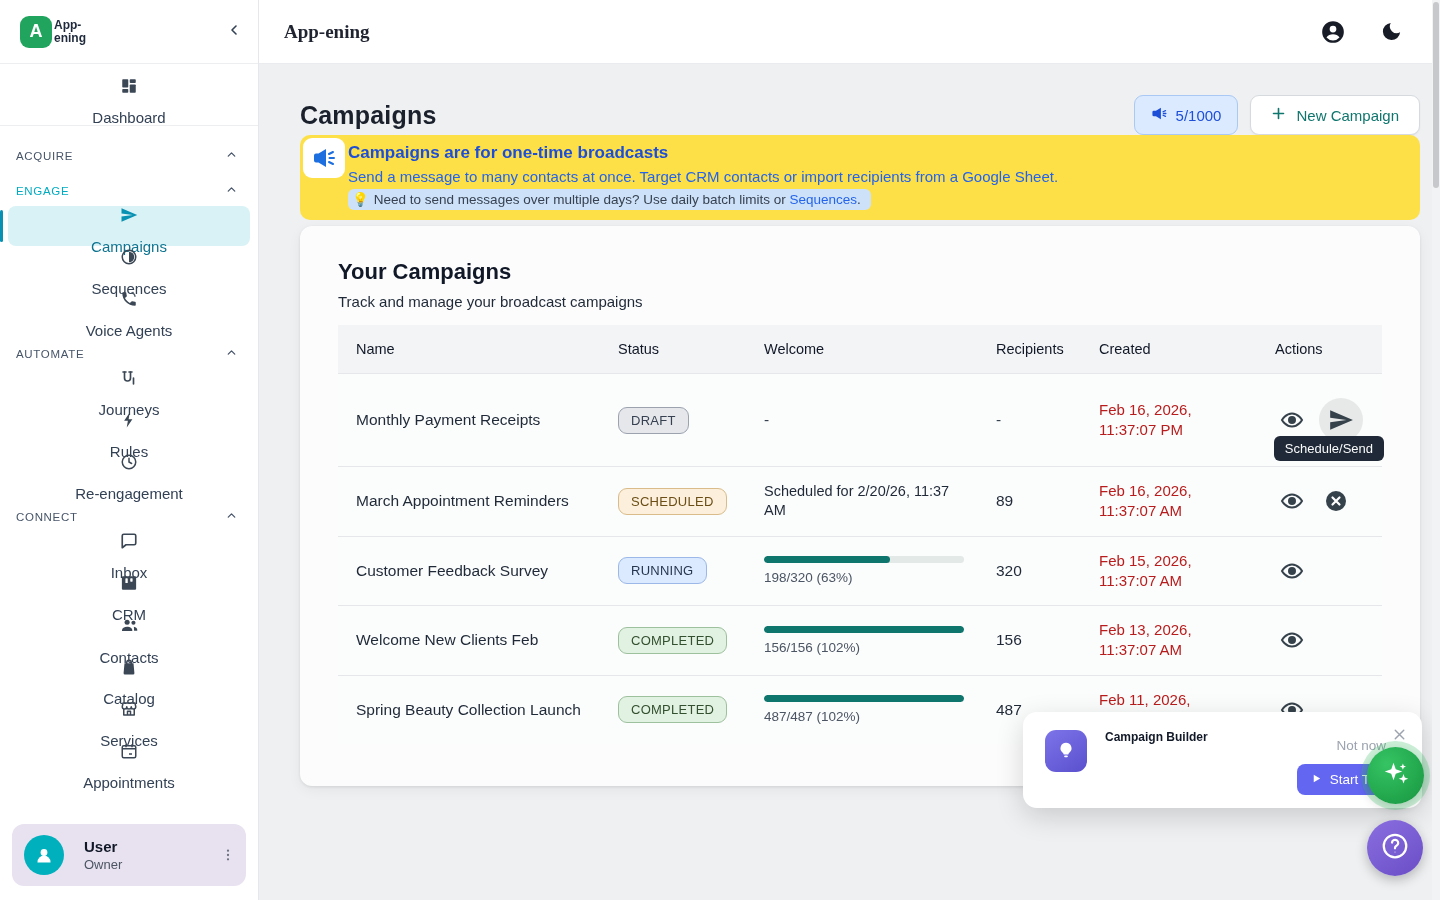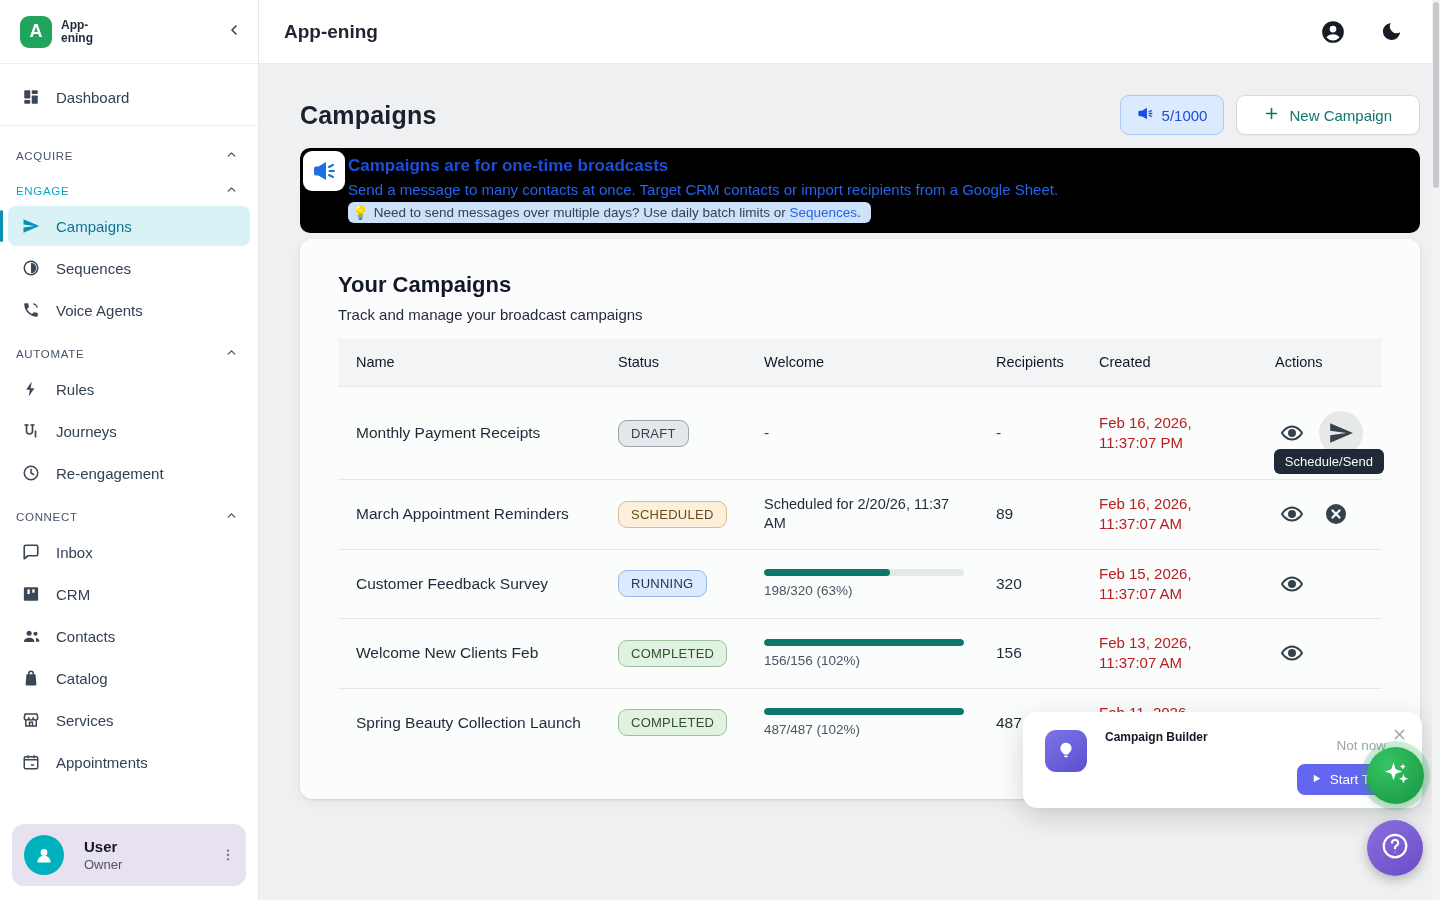--- a/index.html
+++ b/index.html
@@ -3,54 +3,54 @@
 <meta charset="utf-8">
 <style>
   * { margin:0; padding:0; box-sizing:border-box; }
   html,body { width:1440px; height:900px; overflow:hidden; font-family:"Liberation Sans", sans-serif; background:#eef0f2; color:#1f2937; }
   .app { position:relative; width:1440px; height:900px; display:flex; }
 
   
   .sidebar { position:relative; width:259px; height:900px; background:#ffffff; border-right:1px solid #e5e7eb; flex:0 0 259px; }
   .sidebar-header { height:64px; display:flex; align-items:center; padding:0 16px 0 20px; border-bottom:1px solid #eceef0; }
   .logo-box { width:32px; height:32px; border-radius:9px; background:#21a45d; color:#fff; display:flex; align-items:center; justify-content:center; font-weight:bold; font-size:18px; }
-  .logo-text { margin-left:9px; font-size:12px; font-weight:bold; color:#1e293b; line-height:1.05; }
+  .logo-text { margin-left:2px; font-size:12px; font-weight:bold; color:#1e293b; line-height:1.05; }
   .collapse-btn { margin-left:auto; color:#334155; cursor:pointer; display:flex; }
   .nav { position:absolute; top:65px; left:0; right:0; bottom:88px; overflow:hidden; padding-top:10px; }
-  .nav-item { display:flex; align-items:center; gap:14px; height:40px; margin:2px 8px; padding:0 12px; border-radius:8px; font-size:15px; color:#334155; cursor:pointer; position:relative; }
+  .nav-item { display:flex; align-items:center; gap:14px; height:40px; margin:2px 8px; padding:0 12px; border-radius:8px; font-size:15px; color:#334155; cursor:pointer; position:relative;flex-direction:column; }
   .nav-item .ni { width:22px; display:flex; justify-content:center; color:#3b4754; }
   .nav-item.active { background:#d9f2f6; color:#0e7490; font-weight:500; }
   .nav-item.active .ni { color:#0891b2; }
   .active-bar { position:absolute; left:-8px; top:4px; bottom:4px; width:3px; background:#0891b2; border-radius:2px; }
   .nav-divider { border-top:1px solid #eceef0; margin:8px 0; }
   .section-head { display:flex; align-items:center; justify-content:space-between; padding:14px 20px 6px 16px; font-size:11.5px; font-weight:normal; letter-spacing:.06em; color:#475569;gap:28px; }
   .section-head.engage { color:#00acc1; }
   .section-head .chev { color:#475569; }
   .user-card { position:absolute; left:12px; right:12px; bottom:14px; height:62px; background:#e8e1f0; border-radius:12px; display:flex; align-items:center; padding:0 10px 0 12px; cursor:pointer; }
   .avatar { width:40px; height:40px; border-radius:50%; background:#00b0bd; display:flex; align-items:center; justify-content:center; }
   .user-meta { margin-left:20px; }
   .user-name { font-size:15px; font-weight:bold; color:#111827; }
   .user-role { font-size:13px; color:#4b5563; margin-top:2px; }
   .kebab { margin-left:auto; color:#6b7280; display:flex; }
 
   
   .main { position:relative; flex:1; height:900px; display:flex; flex-direction:column; }
   .topbar { height:64px; background:#ffffff; border-bottom:1px solid #e9ebee; display:flex; align-items:center; padding:0 52px 0 25px; }
-  .topbar-title { font-size:19px; font-weight:bold; color:#1f2430; }
+  .topbar-title { font-size:19px; font-weight:bold; color:#1f2430;font-family:Liberation Serif, serif; }
   .topbar-icons { margin-left:auto; display:flex; align-items:center; gap:34px; }
   .topbar-icons .tbi { cursor:pointer; display:flex; color:#171c26; }
 
   .content { position:relative; flex:1; overflow:hidden; padding:0 35px 0 41px; background:#eef0f2; }
   .page-head { display:flex; align-items:center; margin-top:31px; }
   .page-title { font-size:25px; color:#1a202c; letter-spacing:.2px; }
   .page-head-right { margin-left:auto; display:flex; align-items:center; gap:12px; }
   .quota-badge { display:flex; align-items:center; gap:8px; background:#dbeafe; border:1px solid #a9c9f4; color:#1d4ed8; border-radius:9px; padding:9px 16px; font-size:15px; cursor:pointer; }
-  .btn-new { display:flex; align-items:center; gap:10px; background:#ffffff; border:1px solid #d6dade; border-radius:9px; padding:10px 27px; font-size:15px; color:#0f766e; font-weight:500; box-shadow:0 1px 2px rgba(0,0,0,.05); cursor:pointer; }
-
-  .banner { position:relative; margin-top:13px; background:#000000; border-radius:10px; padding:6px 14px 10px 48px; min-height:64px; }
+  .btn-new { display:flex; align-items:center; gap:10px; background:#ffffff; border:1px solid #d6dade; border-radius:9px; padding:10px 20px; font-size:15px; color:#0f766e; font-weight:500; box-shadow:0 1px 2px rgba(0,0,0,.05); cursor:pointer; }
+
+  .banner { position:relative; background:#fde047; border-radius:10px; padding:6px 14px 10px 48px; min-height:64px; }
   .banner-icon-box { position:absolute; left:3px; top:3px; width:42px; height:40px; background:#ffffff; border-radius:9px; display:flex; align-items:center; justify-content:center; color:#1d6fe0; }
   .banner-title { font-size:17px; font-weight:bold; color:#1d4ed8; margin-top:2px; }
   .banner-body { font-size:15px; color:#2563eb; margin-top:5px; }
   .banner-tip { display:inline-flex; align-items:center; gap:5px; background:#cde2f8; border-radius:6px; padding:2px 10px 3px 4px; margin-top:4px; font-size:13.5px; color:#374151; }
   .banner-tip a { color:#2563eb; text-decoration:none; cursor:pointer; }
 
   .card { margin-top:6px; background:#fcfcfd; border-radius:12px; box-shadow:0 1px 3px rgba(0,0,0,.09), 0 4px 14px rgba(0,0,0,.05); padding:33px 38px 42px 38px; }
   .card-title { font-size:22px; color:#111827; }
   .card-sub { font-size:15px; color:#1f2937; margin-top:8px; }
 
@@ -170,34 +170,34 @@
       </div>
 
       <div class="section-head">
         <span>AUTOMATE</span>
         <span class="chev"><svg width="13" height="13" viewBox="0 0 24 24" fill="none" stroke="currentColor" stroke-width="2.4" stroke-linecap="round" stroke-linejoin="round">
               <polyline points="6 15 12 9 18 15"></polyline>
             </svg></span>
       </div>
       <div class="nav-item">
         <span class="ni">
-            <svg width="18" height="18" viewBox="0 0 24 24" fill="currentColor">
-              <path d="M13 2L5.5 13H10.5L9 22l7.5-11H11.5L13 2z"></path>
-            </svg>
-          </span>
-        <span>Rules</span>
-      </div>
-      <div class="nav-item">
-        <span class="ni">
             <svg width="18" height="18" viewBox="0 0 24 24" fill="none" stroke="currentColor" stroke-width="2.2" stroke-linecap="round">
               <path d="M6 4v8a4 4 0 0 0 8 0V4"></path>
               <path d="M4 4h4M12 4h4M18 12v8"></path>
             </svg>
           </span>
         <span>Journeys</span>
+      </div>
+      <div class="nav-item">
+        <span class="ni">
+            <svg width="18" height="18" viewBox="0 0 24 24" fill="currentColor">
+              <path d="M13 2L5.5 13H10.5L9 22l7.5-11H11.5L13 2z"></path>
+            </svg>
+          </span>
+        <span>Rules</span>
       </div>
       <div class="nav-item">
         <span class="ni">
             <svg width="18" height="18" viewBox="0 0 24 24" fill="none" stroke="currentColor" stroke-width="2" stroke-linecap="round">
               <circle cx="12" cy="12" r="9"></circle>
               <polyline points="12 7 12 12 15.5 14"></polyline>
             </svg>
           </span>
         <span>Re-engagement</span>
       </div>

